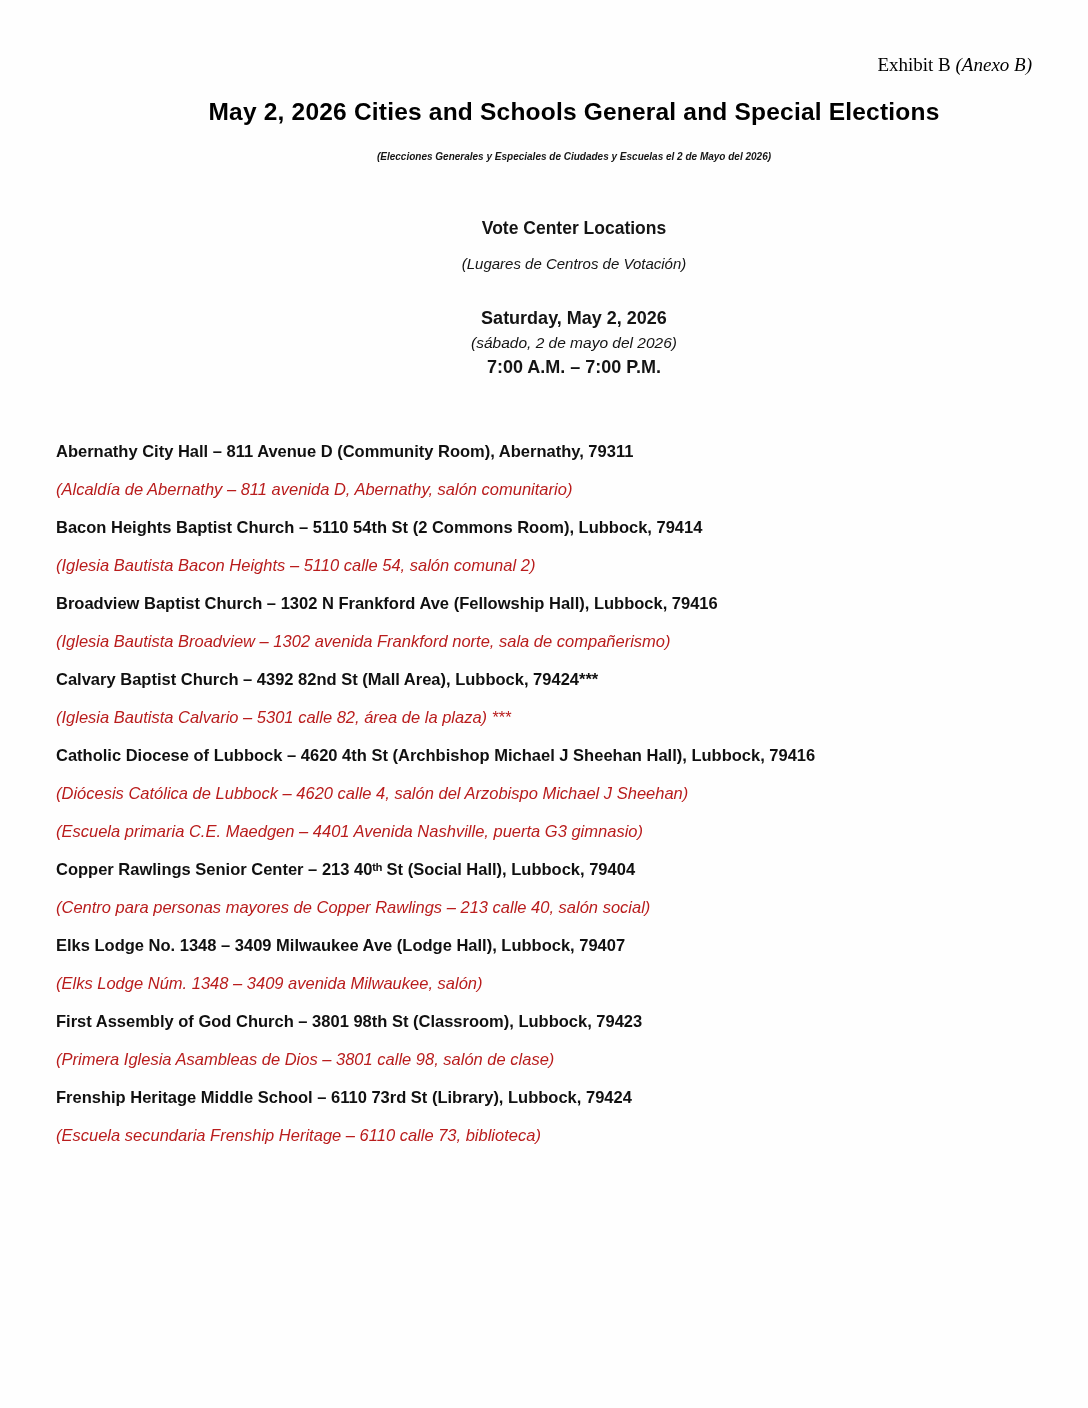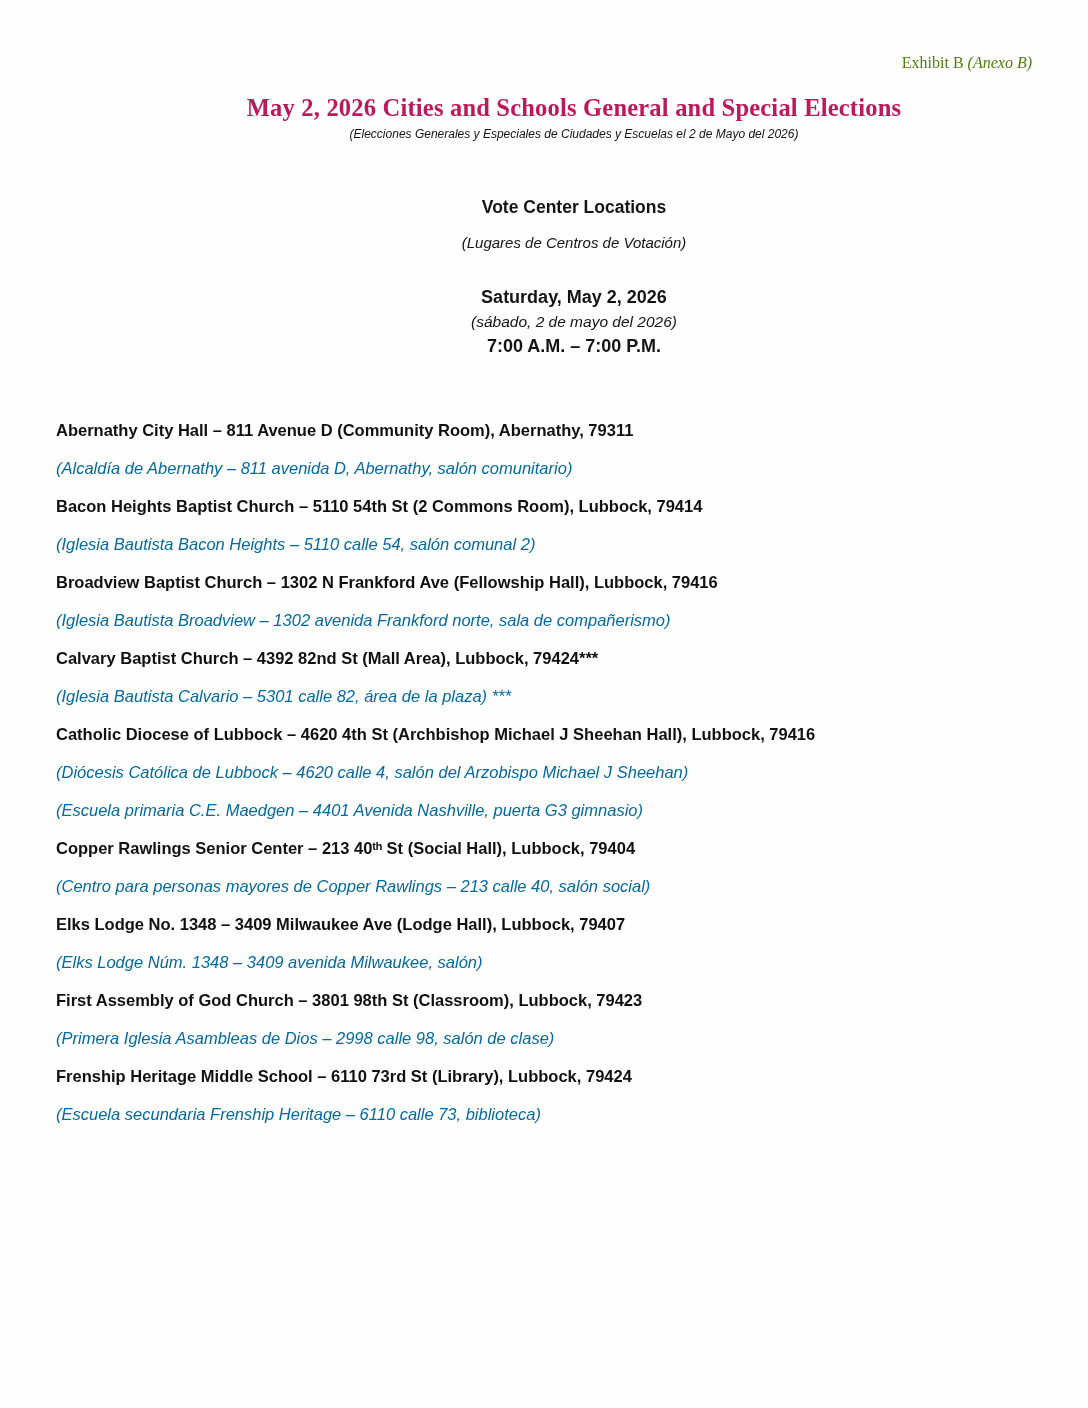--- a/index.html
+++ b/index.html
@@ -14,42 +14,41 @@
     width: 1088px;
     height: 1408px;
     background: #fefefe;
     color: #141414;
     overflow: hidden;
   }
   .exhibit-row {
     padding: 54px 56px 0 0;
     text-align: right;
     font-family: "Liberation Serif", serif;
-    font-size: 16px;
-    color: #4d7c0f;
+    font-size: 19px;
+    color: #000000;
   }
   .exhibit-row .exhibit-es {
     font-style: italic;
   }
   .headings {
     margin-left: 60px;   
     text-align: center;
   }
   .doc-title {
     margin-top: 22px;
     font-size: 24.5px;
     font-weight: bold;
     letter-spacing: 0.2px;
-    color: #be185d;
-    font-family: Liberation Serif, serif;
+    color: #000000;
   }
   .doc-title-es {
-    margin-top: 5px;
-    font-size: 12px;
-    font-weight: normal;
+    margin-top: 25px;
+    font-size: 10px;
+    font-weight: bold;
     font-style: italic;
   }
   .section-title {
     margin-top: 56px;
     font-size: 17.5px;
     font-weight: bold;
   }
   .section-title-es {
     margin-top: 16px;
     font-size: 15px;
@@ -81,21 +80,21 @@
     font-size: 16.5px;
     white-space: nowrap;
   }
   .locations .en {
     font-weight: bold;
     color: #101010;
   }
   .locations .es {
     font-style: italic;
     font-weight: 500;
-    color: #0369a1;
+    color: #b91c1c;
   }
 </style>
 </head>
 <body>
 
 <div class="page">
 
   <div class="exhibit-row">
     <span>Exhibit B</span>
     <span class="exhibit-es">(Anexo B)</span>
@@ -149,21 +148,21 @@
       <p class="line es">(Centro para personas mayores de Copper Rawlings – 213 calle 40, salón social)</p>
     </div>
 
     <div class="entry">
       <p class="line en">Elks Lodge No. 1348 – 3409 Milwaukee Ave (Lodge Hall), Lubbock, 79407</p>
       <p class="line es">(Elks Lodge Núm. 1348 – 3409 avenida Milwaukee, salón)</p>
     </div>
 
     <div class="entry">
       <p class="line en">First Assembly of God Church – 3801 98th St (Classroom), Lubbock, 79423</p>
-      <p class="line es">(Primera Iglesia Asambleas de Dios – 2998 calle 98, salón de clase)</p>
+      <p class="line es">(Primera Iglesia Asambleas de Dios – 3801 calle 98, salón de clase)</p>
     </div>
 
     <div class="entry">
       <p class="line en">Frenship Heritage Middle School – 6110 73rd St (Library), Lubbock, 79424</p>
       <p class="line es">(Escuela secundaria Frenship Heritage – 6110 calle 73, biblioteca)</p>
     </div>
   </div>
 
 </div>
 

